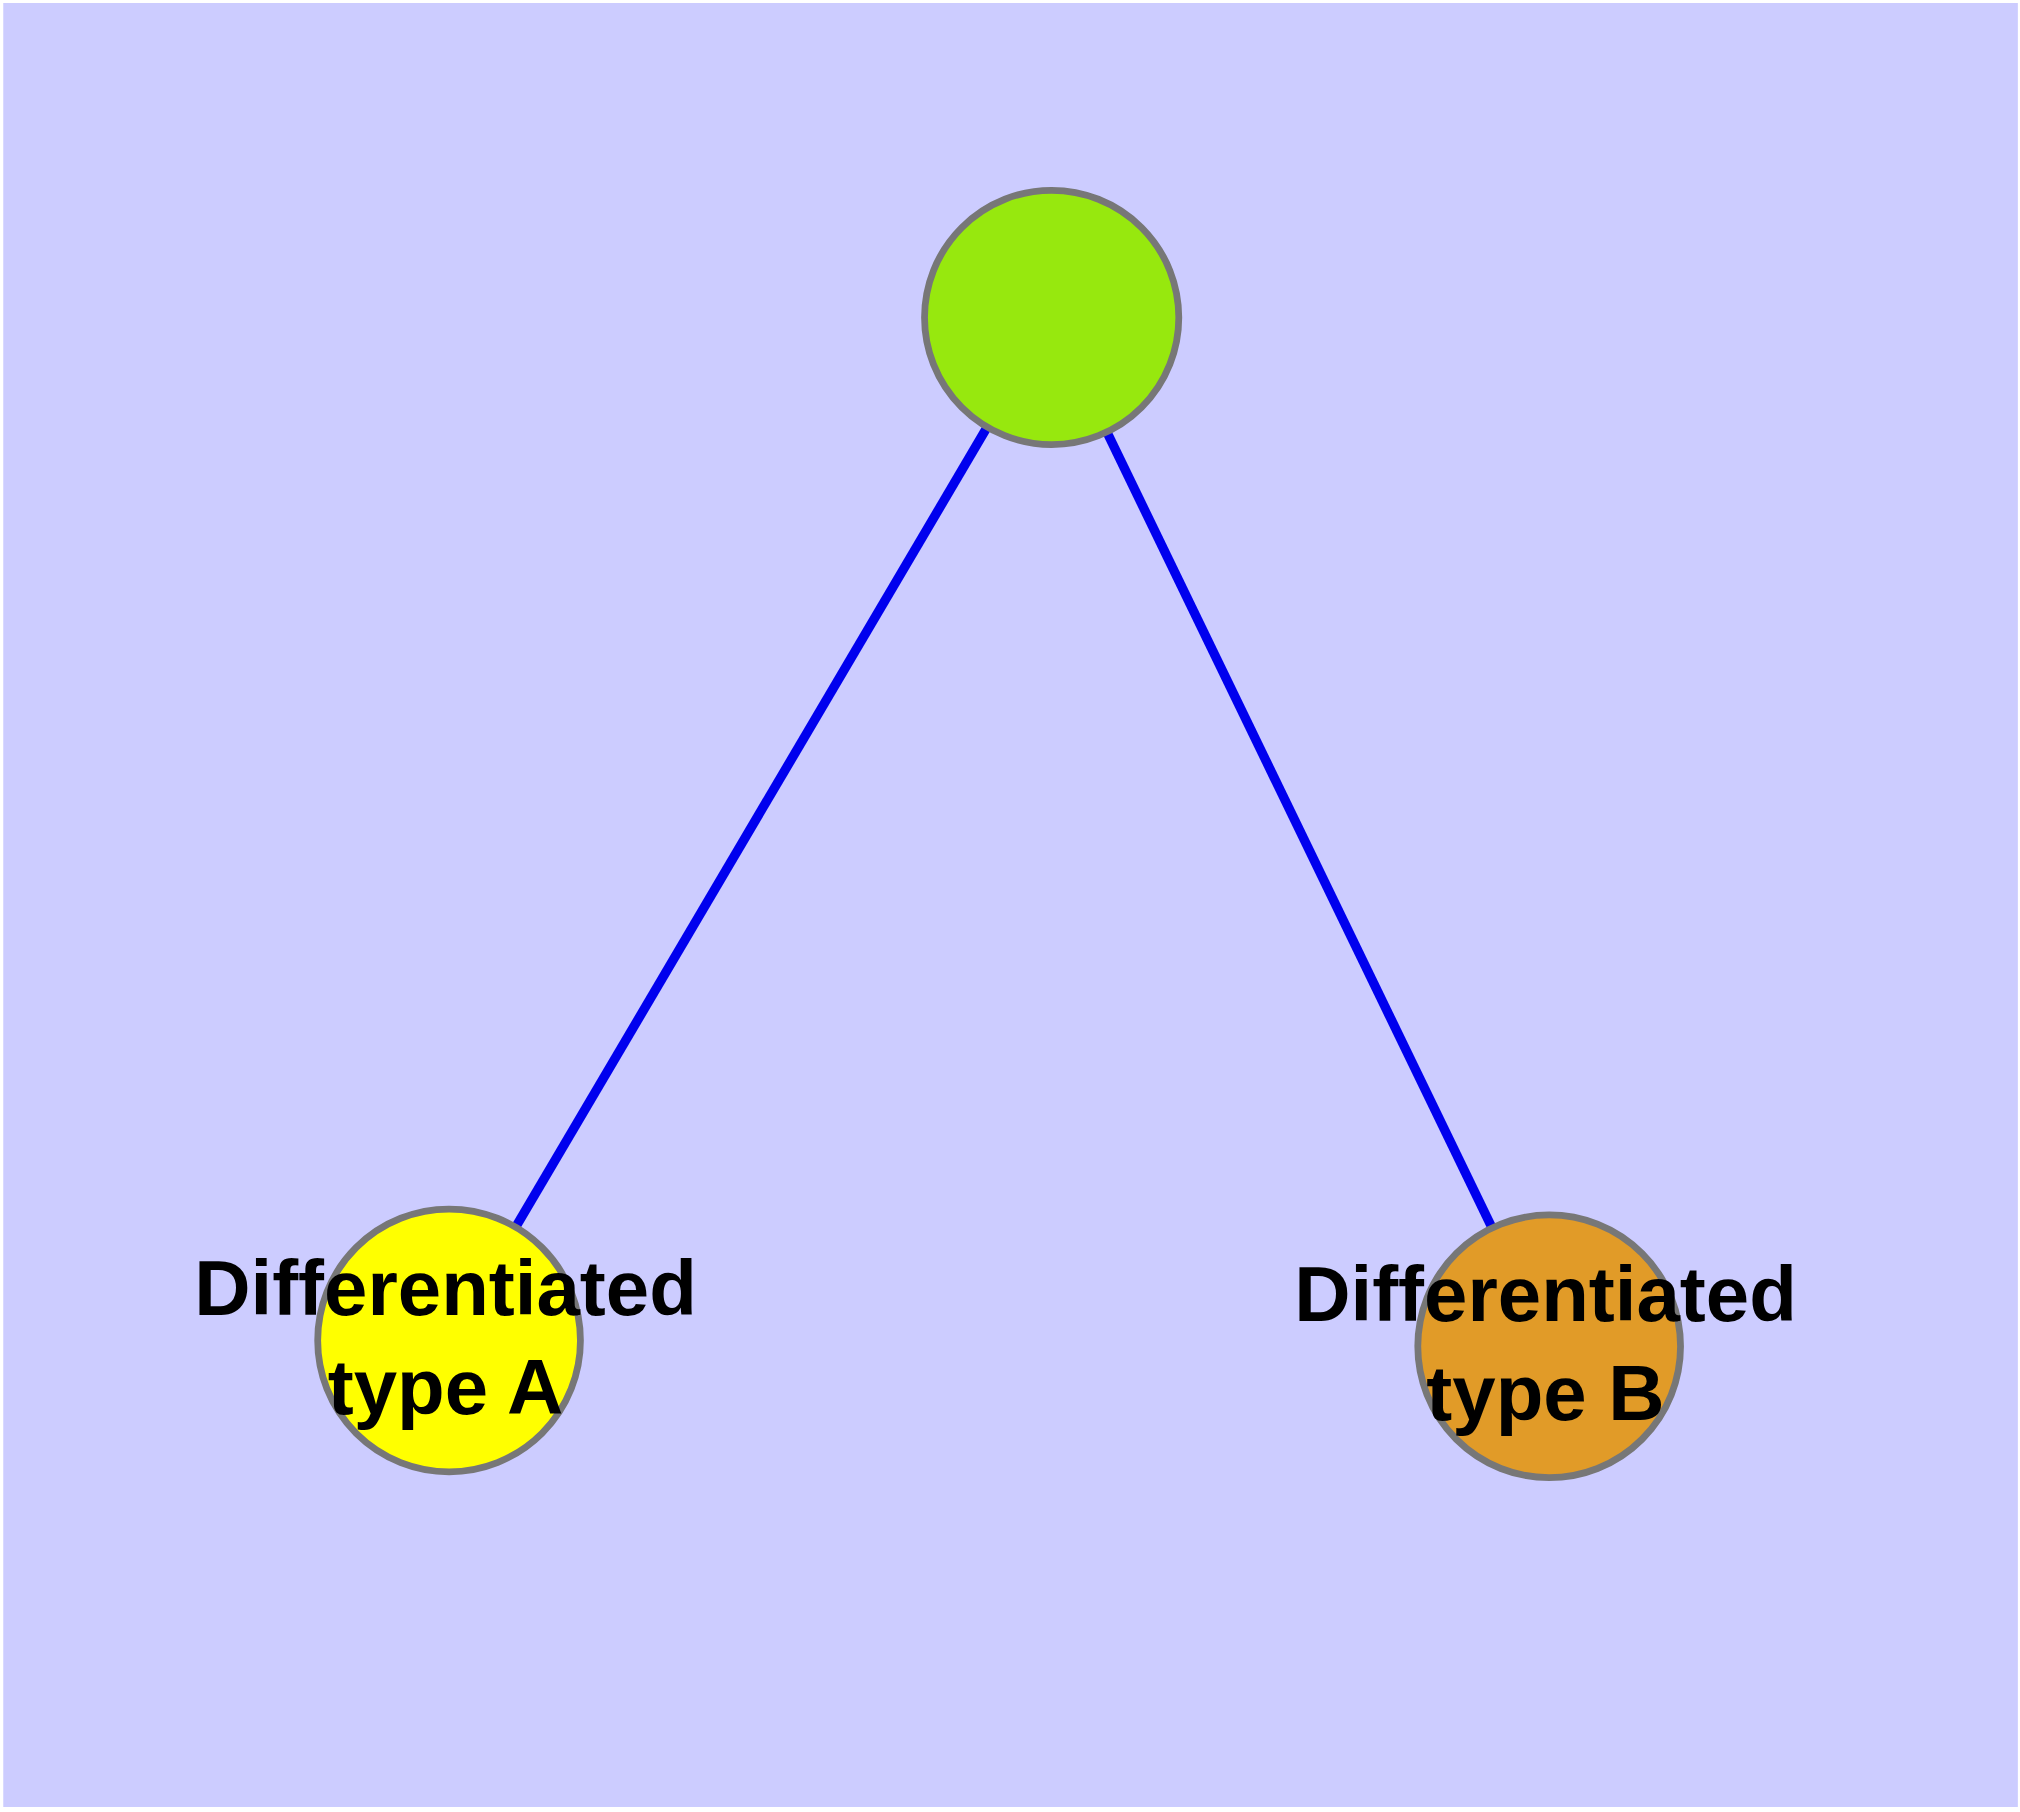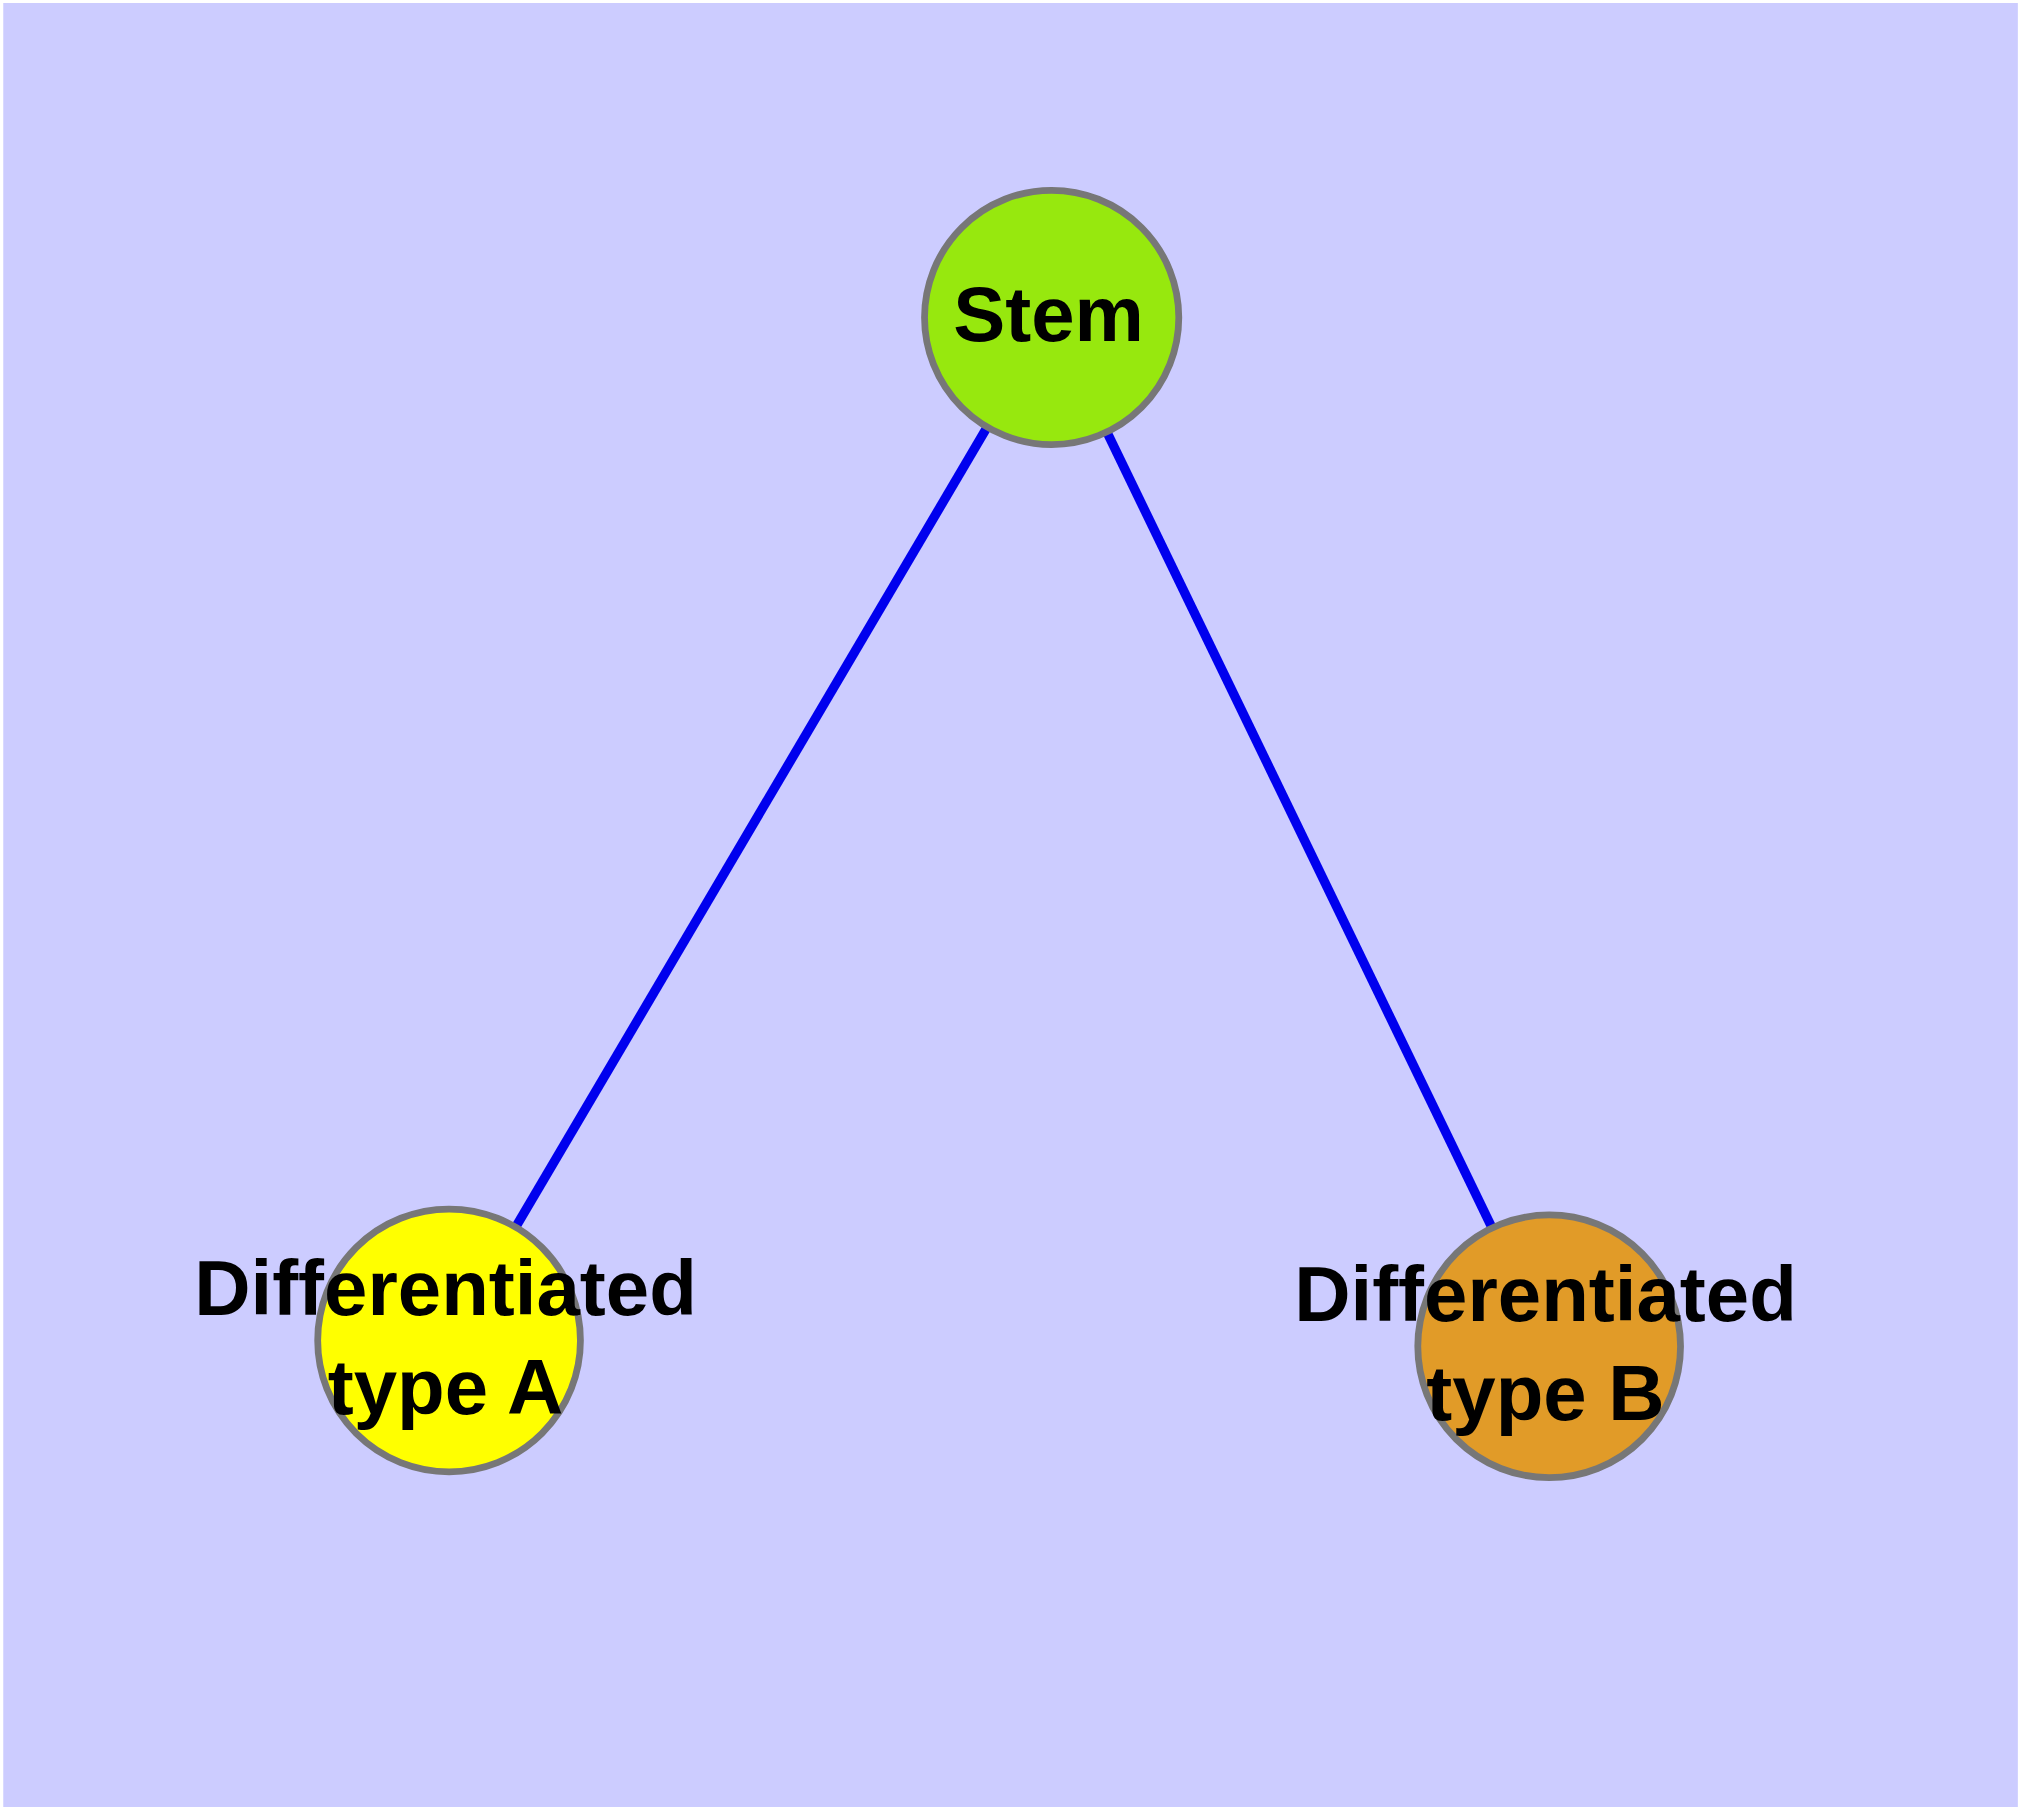--- a/index.html
+++ b/index.html
@@ -56,21 +56,20 @@
 
     <line stroke-linecap="butt" x1="1303" y1="508" x2="1758" y2="1448" stroke="#0000EE" stroke-width="11"></line>
 
     <circle cx="1237" cy="371" r="150" fill="#97E80E" stroke="#777777" stroke-width="8"></circle>
 
     <circle cx="526" cy="1578" r="155" fill="#FFFF00" stroke="#777777" stroke-width="8"></circle>
 
     <circle cx="1824" cy="1585" r="155" fill="#E19B28" stroke="#777777" stroke-width="8"></circle>
   </svg>
 
-  <div class="node-label label-stem">Stem</div>
 
   <div class="node-label label-type-a">Differentiated
 type A</div>
 
   <div class="node-label label-type-b">Differentiated
 type B</div>
 
 </div>
 
 

